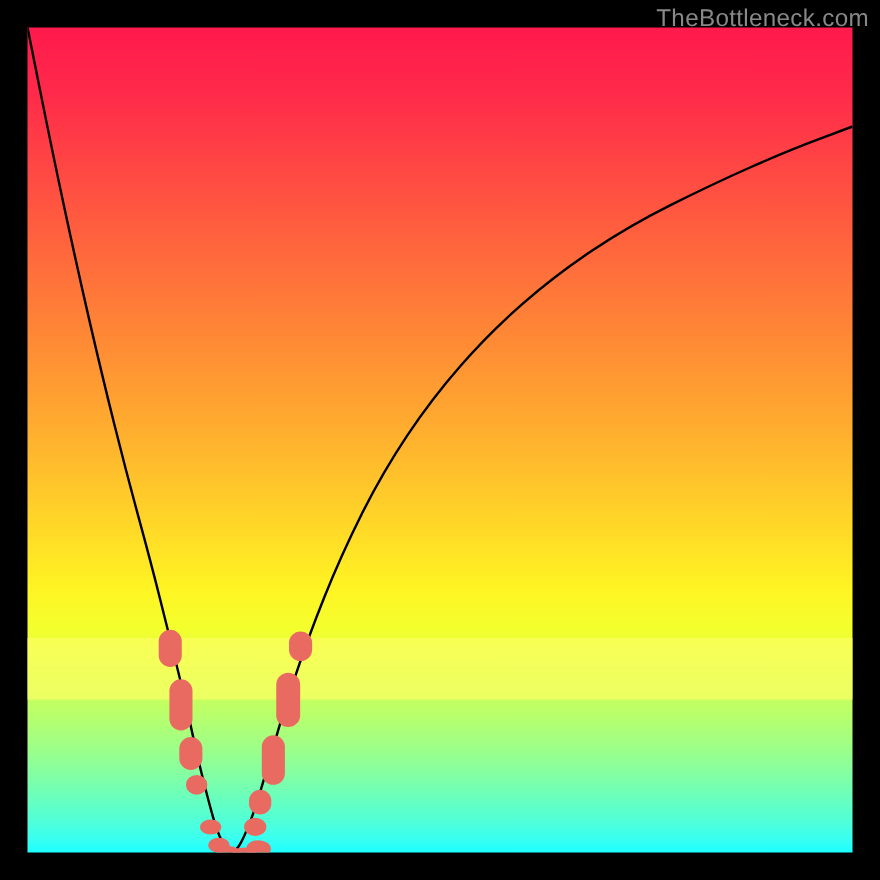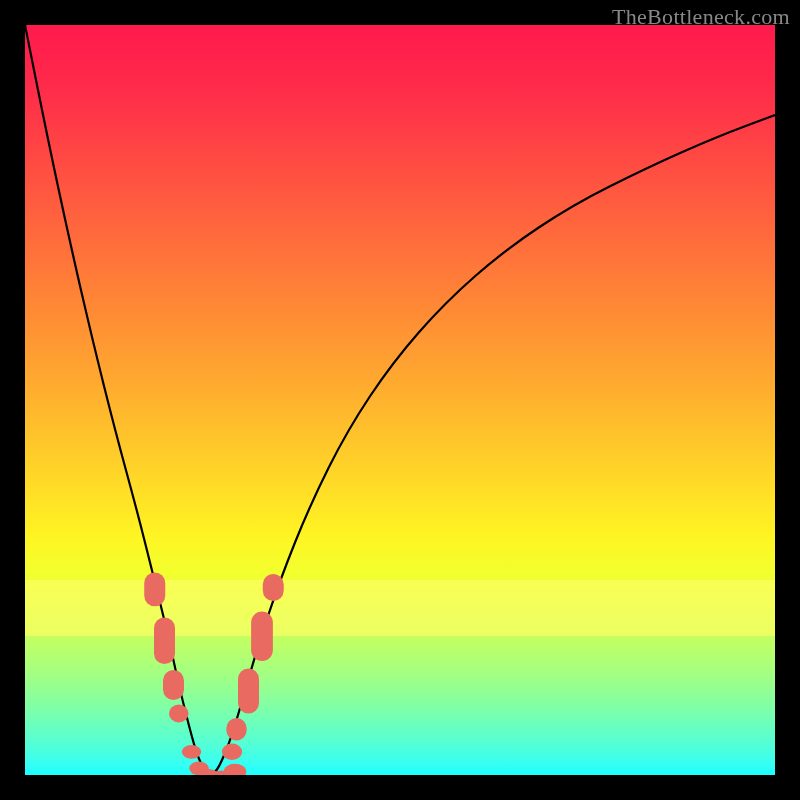--- a/index.html
+++ b/index.html
@@ -57,21 +57,20 @@
   }
   .watermark {
     position: absolute;
     right: 10px;
     top: 4px;
     color: #888;
     font-size: 22px;
     font-weight: 400;
     letter-spacing: 0.3px;
     user-select: none;
-    font-family: Liberation Serif, serif;
   }
   svg.curve {
     position: absolute;
     left: 0;
     top: 0;
     width: 750px;
     height: 750px;
   }
 </style>
 </head>

